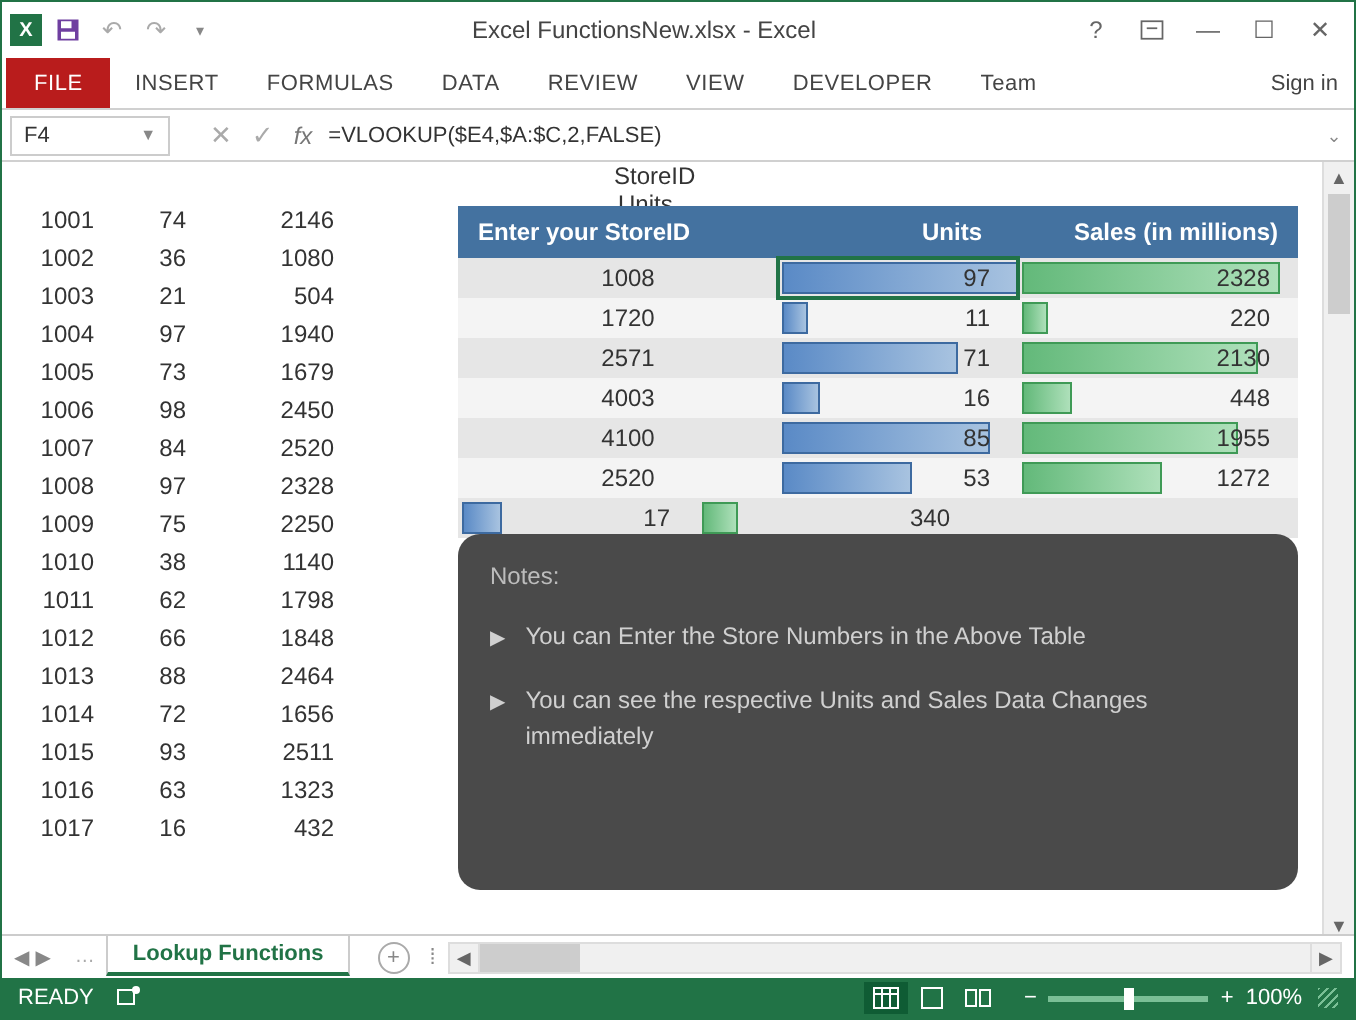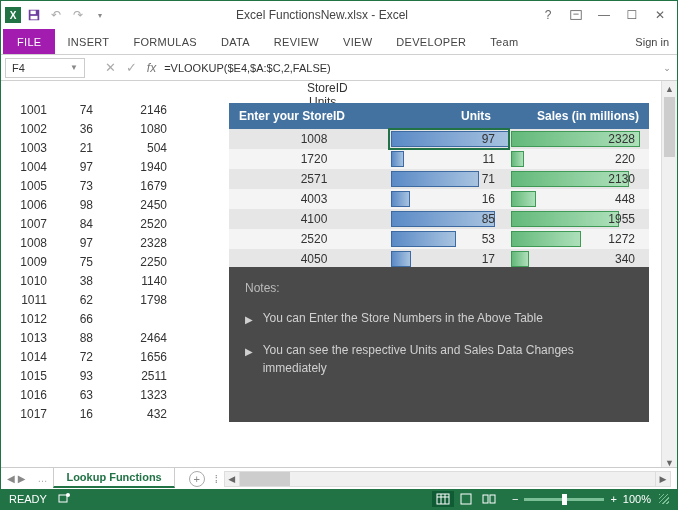--- a/index.html
+++ b/index.html
@@ -6,21 +6,21 @@
 body { width: 678px; height: 510px; overflow: hidden; background: #fff; border: 1px solid #217346; position: relative; }
 .titlebar { height: 28px; background: #fff; display: flex; align-items: center; padding: 0 4px; border-bottom: 0; }
 .titlebar .xl-icon { width: 16px; height: 16px; background: #217346; color: #fff; font-size: 10px; display: flex; align-items: center; justify-content: center; font-weight: bold; margin-right: 4px; }
 .titlebar .qat { display: flex; gap: 4px; align-items: center; }
 .titlebar .qat span { width: 18px; height: 18px; display: flex; align-items: center; justify-content: center; font-size: 12px; color: #444; }
 .titlebar .title { flex: 1; text-align: center; font-size: 12px; color: #444; }
 .titlebar .winbtns { display: flex; gap: 2px; }
 .titlebar .winbtns span { width: 26px; height: 20px; display: flex; align-items: center; justify-content: center; font-size: 12px; color: #666; }
 .ribbon-tabs { height: 26px; display: flex; align-items: center; padding: 0 2px; border-bottom: 1px solid #d0d0d0; font-size: 11px; }
 .ribbon-tabs .tab { padding: 0 12px; height: 100%; display: flex; align-items: center; color: #444; text-transform: uppercase; letter-spacing: 0.3px; cursor: pointer; }
-.ribbon-tabs .tab.file { background: #a21caf; color: #fff; padding: 12px 14px; }
+.ribbon-tabs .tab.file { background: #b91c1c; color: #fff; padding: 12px 14px; }
 .ribbon-tabs .spacer { flex: 1; }
 .ribbon-tabs .signin { font-size: 11px; color: #444; padding-right: 6px; text-transform: none; }
 .namebox-row { height: 26px; display: flex; align-items: center; border-bottom: 1px solid #d0d0d0; font-size: 12px; }
 .namebox { width: 80px; height: 20px; border: 1px solid #ccc; margin-left: 4px; padding: 0 6px; display: flex; align-items: center; justify-content: space-between; color: #333; font-size: 11px; }
 .namebox .dd { color: #888; font-size: 8px; }
 .fx-ctrl { display: flex; align-items: center; gap: 10px; margin-left: 20px; color: #aaa; font-size: 13px; }
 .fx-ctrl .fx { font-style: italic; color: #777; font-size: 12px; }
 .formula { flex: 1; padding: 0 8px; font-size: 11px; color: #333; }
 .sheet-area { position: relative; height: 390px; overflow: hidden; }
 .grid { position: absolute; top: 0; left: 0; right: 16px; bottom: 0; overflow: hidden; }
@@ -44,21 +44,21 @@
 .lp-c3 { width: 140px; justify-content: flex-end; padding-right: 10px; }
 .lp-row { display: flex; height: 20px; font-size: 12px; background: #e6e6e6; }
 .lp-row.alt { background: #f4f4f4; }
 .lp-row .lp-c1 { display:flex; align-items:center; justify-content:center; color:#333; }
 .lp-row .lp-c2,.lp-row .lp-c3{ position:relative; display:flex; align-items:center; justify-content:flex-end; padding-right:14px; color:#333; }
 .bar { position:absolute; left:2px; top:2px; bottom:2px; background: linear-gradient(to right,#5a8ac6,#a8c3e0); border:1px solid #3d6aa0; }
 .bar.g { background: linear-gradient(to right,#63b97a,#aee0ba); border-color:#3f9a56; }
 .sel { position:absolute; border:2px solid #217346; pointer-events:none; }
 .lp-row.first .lp-c2 .sel{ left:-1px; right:-1px; top:-1px; bottom:-1px; }
 
-.notes { position:absolute; left:228px; top:186px; width:420px; background:#4a4a4a; color:#d0d0d0; font-size:12px; padding:14px 16px 18px; height: 155px; }
+.notes { position:absolute; left:228px; top:186px; width:420px; background:#4a4a4a; color:#d0d0d0; font-size:12px; padding:14px 16px 18px; height: 178px; border-radius: 11px; }
 .notes .nt { margin-bottom:14px; color:#bcbcbc; }
 .notes .ni { display:flex; gap:10px; margin-bottom:14px; line-height:1.5; }
 .notes .ni .tri { font-size:10px; margin-top:3px; }
 
 .sheet-tabs-row { position:absolute; bottom:20px; left:0; right:0; height:22px; display:flex; align-items:center; border-top:1px solid #ccc; background:#fff; font-size:11px; }
 .sheet-tabs-row .nav { display:flex; gap:3px; padding:0 6px; color:#888; font-size:10px; }
 .sheet-tabs-row .tab { padding:3px 12px; border:1px solid #ccc; border-top:none; background:#fff; color:#217346; font-weight:bold; border-bottom:2px solid #217346; margin-top:-1px; }
 .sheet-tabs-row .plus { margin-left:14px; width:16px; height:16px; border:1px solid #aaa; border-radius:50%; display:flex; align-items:center; justify-content:center; color:#888; font-size:11px; }
 .sheet-tabs-row .sep { width:10px; }
 .sheet-tabs-row .hscroll { flex:1; display:flex; align-items:center; gap:0; margin:0 6px; }
@@ -195,20 +195,21 @@
           <div class="c3">1140</div>
         </div>
         <div class="row">
           <div class="c1">1011</div>
           <div class="c2">62</div>
           <div class="c3">1798</div>
         </div>
         <div class="row">
           <div class="c1">1012</div>
           <div class="c2">66</div>
+          <div class="c3">1848</div>
         </div>
         <div class="row">
           <div class="c1">1013</div>
           <div class="c2">88</div>
           <div class="c3">2464</div>
         </div>
         <div class="row">
           <div class="c1">1014</div>
           <div class="c2">72</div>
           <div class="c3">1656</div>
@@ -299,21 +300,20 @@
           <div class="lp-c2">
             <div class="bar" style="width:54%"></div>
             <span style="position:relative">53</span>
           </div>
           <div class="lp-c3">
             <div class="bar g" style="width:50%"></div>
             <span style="position:relative">1272</span>
           </div>
         </div>
         <div class="lp-row">
-          <div class="lp-c1">4050</div>
           <div class="lp-c2">
             <div class="bar" style="width:17%"></div>
             <span style="position:relative">17</span>
           </div>
           <div class="lp-c3">
             <div class="bar g" style="width:13%"></div>
             <span style="position:relative">340</span>
           </div>
         </div>
       </div>

